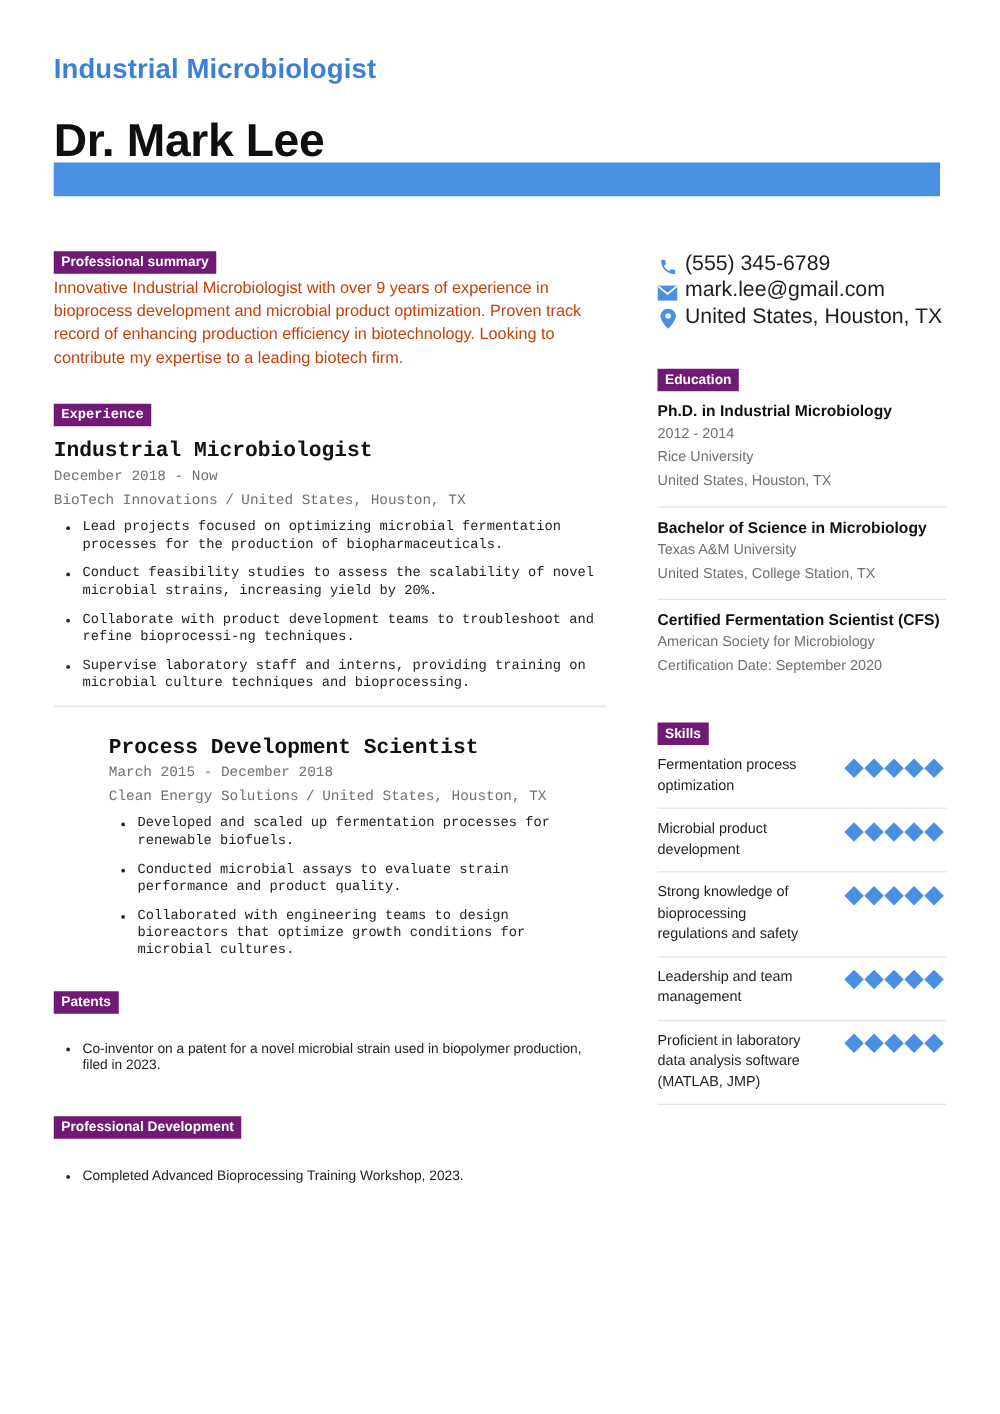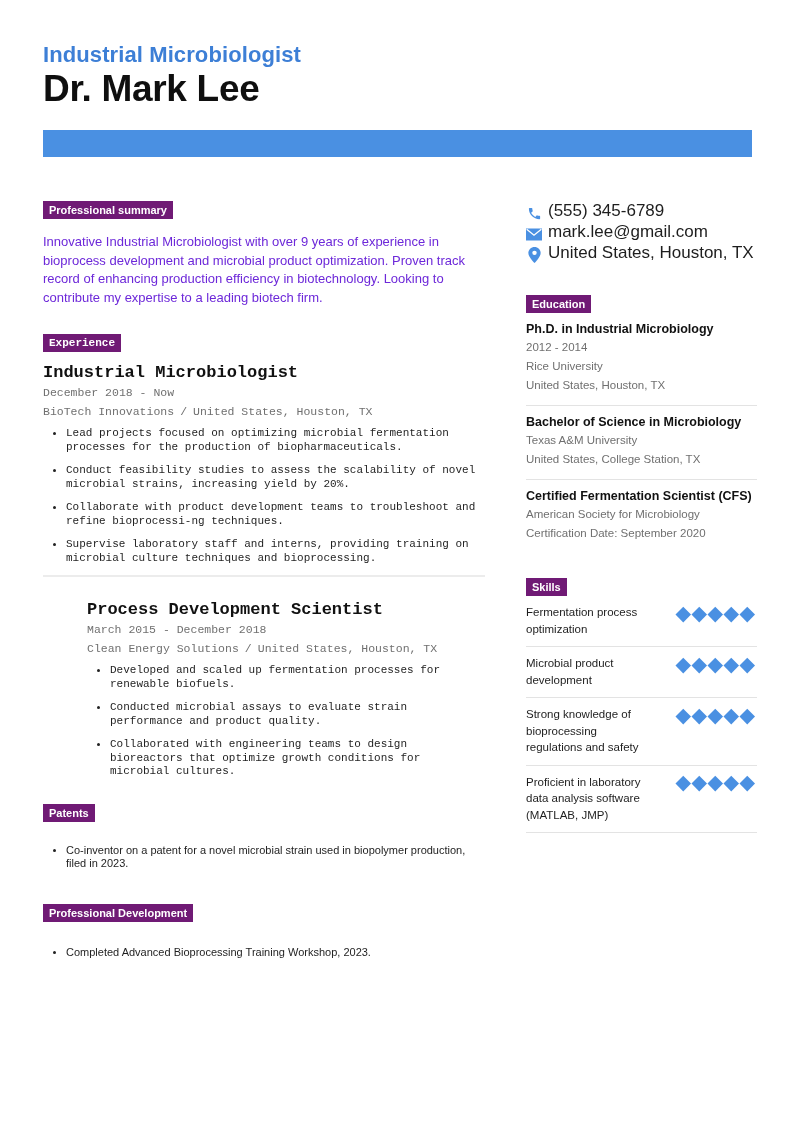--- a/index.html
+++ b/index.html
@@ -1,28 +1,28 @@
 <!DOCTYPE html>
 <html><head>
 <meta charset="utf-8">
 <style>
   * { box-sizing: border-box; margin: 0; padding: 0; }
   html, body { width: 800px; height: 1131px; background: #ffffff; }
   body { position: relative; font-family: "Liberation Sans", "DejaVu Sans", sans-serif; color: #1a1a1a; overflow: hidden; }
 
   .subtitle { position: absolute; left: 43px; top: 42px; font-size: 22px; font-weight: bold; color: #3d7fd6; letter-spacing: 0.1px; }
-  .name { position: absolute; left: 43px; top: 68px; font-size: 37px; font-weight: bold; color: #0f0f0f; letter-spacing: -0.3px; }
+  .name { position: absolute; left: 43px; top: 92px; font-size: 37px; font-weight: bold; color: #0f0f0f; letter-spacing: -0.3px; }
   .hero-bar { position: absolute; left: 43px; top: 130px; width: 709px; height: 27px; background: #4a90e2; }
 
   .left { position: absolute; left: 43px; top: 200px; width: 442px; }
   .right { position: absolute; left: 526px; top: 200px; width: 231px; }
 
   .tag { display: inline-block; background: #701a75; color: #fff; font-weight: bold; font-size: 11px; padding: 3px 6px 3px 6px; line-height: 12px; }
 
-  .summary { margin-top: 14px; font-size: 13px; line-height: 18.5px; color: #6d28d9; }
+  .summary { margin-top: 2px; font-size: 13px; line-height: 18.5px; color: #c2410c; }
 
   .section { margin-top: 26px; }
   .job { margin-top: 10px; }
   .job-title { font-size: 17px; font-weight: bold; color: #111; line-height: 22px; }
   .job-meta { font-size: 11.5px; color: #707070; line-height: 18.5px; }
   .job-meta .sep { margin: 0 6px; }
   .bullets { list-style: none; margin-top: 6px; padding-left: 8px; }
   .bullets li { position: relative; padding-left: 15px; font-size: 11px; line-height: 13.5px; color: #1e1e1e; margin-bottom: 10px; }
   .bullets li::before { content: ""; position: absolute; left: 2px; top: 5px; width: 3px; height: 3px; background: #222; border-radius: 50%; }
   .divider { height: 2px; background: #ececec; margin: 10px 0 22px 0; }
@@ -173,20 +173,30 @@
       <div class="skill-name">Strong knowledge of bioprocessing regulations and safety</div>
       <div class="dots">
         <span class="dot"></span>
           <span class="dot"></span>
           <span class="dot"></span>
           <span class="dot"></span>
           <span class="dot"></span>
       </div>
     </div>
     <div class="skill">
+      <div class="skill-name">Leadership and team management</div>
+      <div class="dots">
+        <span class="dot"></span>
+          <span class="dot"></span>
+          <span class="dot"></span>
+          <span class="dot"></span>
+          <span class="dot"></span>
+      </div>
+    </div>
+    <div class="skill">
       <div class="skill-name">Proficient in laboratory data analysis software (MATLAB, JMP)</div>
       <div class="dots">
         <span class="dot"></span>
           <span class="dot"></span>
           <span class="dot"></span>
           <span class="dot"></span>
           <span class="dot"></span>
       </div>
     </div>
   </div>

